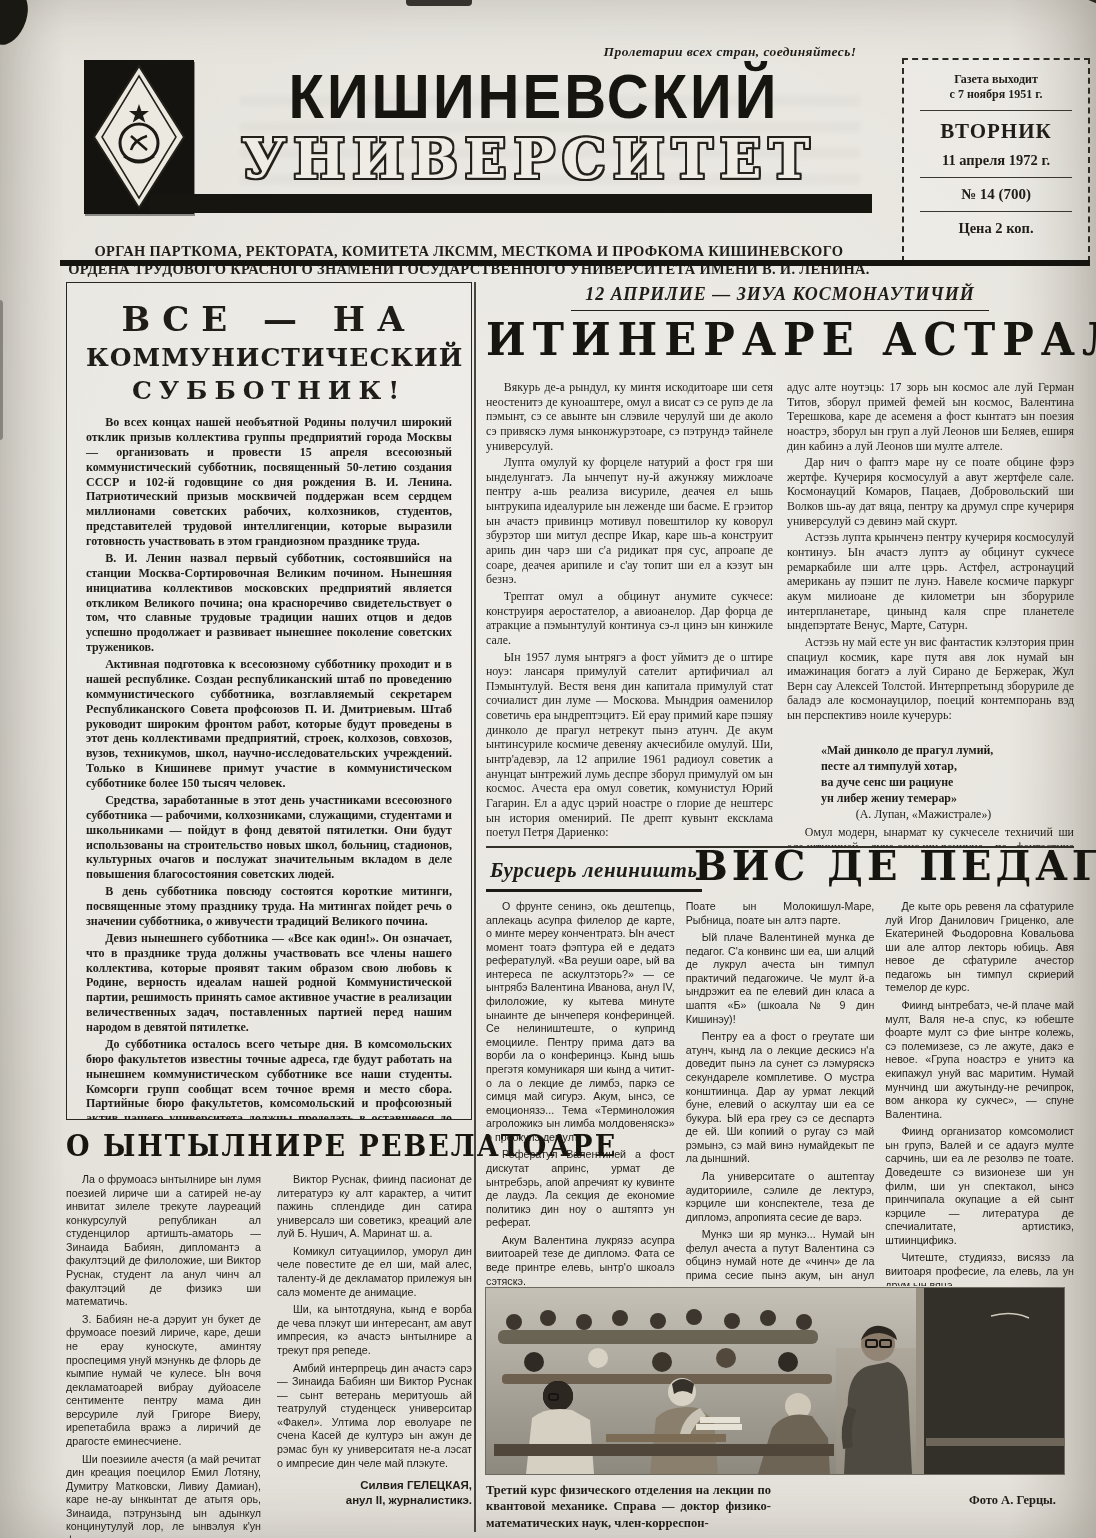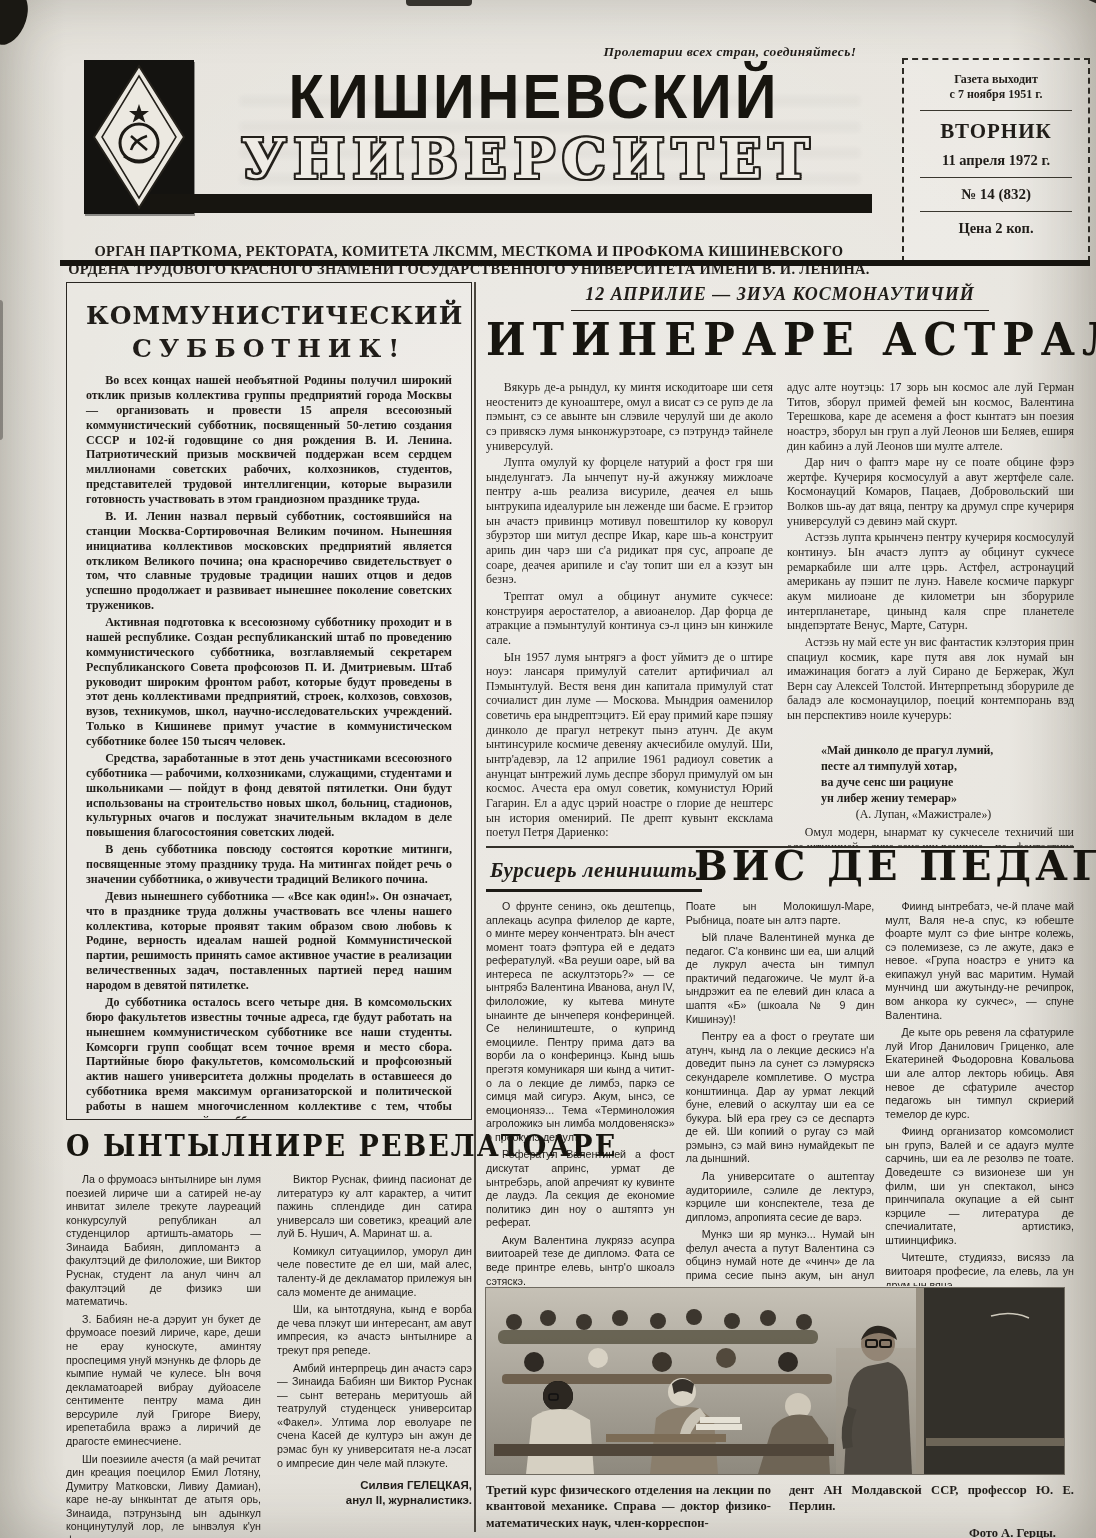--- a/index.html
+++ b/index.html
@@ -111,30 +111,31 @@
 
   <div class="abs org-line" style="left:62px;top:223px;width:814px;margin-top:20px;">ОРГАН ПАРТКОМА, РЕКТОРАТА, КОМИТЕТА ЛКСММ, МЕСТКОМА И ПРОФКОМА КИШИНЕВСКОГО ОРДЕНА ТРУДОВОГО КРАСНОГО ЗНАМЕНИ ГОСУДАРСТВЕННОГО УНИВЕРСИТЕТА ИМЕНИ В. И. ЛЕНИНА.</div>
 
   <div class="abs info-box" style="left:902px;top:58px;width:188px;height:204px;">
     <div class="ib-small">Газета выходит</div>
     <div class="ib-small">с 7 ноября 1951 г.</div>
     <hr class="sep">
     <div class="ib-day">ВТОРНИК</div>
     <div class="ib-date">11 апреля 1972 г.</div>
     <hr class="sep">
-    <div class="ib-issue">№ 14 (832)</div>
+    <div class="ib-issue">№ 14 (700)</div>
     <hr class="sep">
     <div class="ib-price">Цена 2 коп.</div>
   </div>
 
   <div class="abs thick-rule" style="left:60px;top:260px;width:1030px;height:6px;"></div>
 
   <div class="abs vdiv" style="left:474px;top:282px;height:1250px;"></div>
 
   <div class="abs box-article" style="left:66px;top:282px;width:406px;height:838px;">
+    <div class="ba-h1">ВСЕ — НА</div>
     <div class="ba-h2">КОММУНИСТИЧЕСКИЙ</div>
     <div class="ba-h3">СУББОТНИК!</div>
     <p>Во всех концах нашей необъятной Родины получил широкий отклик призыв коллектива группы предприятий города Москвы — организовать и провести 15 апреля всесоюзный коммунистический субботник, посвященный 50-летию создания СССР и 102-й годовщине со дня рождения В. И. Ленина. Патриотический призыв москвичей поддержан всем сердцем миллионами советских рабочих, колхозников, студентов, представителей трудовой интеллигенции, которые выразили готовность участвовать в этом грандиозном празднике труда.</p>
     <p>В. И. Ленин назвал первый субботник, состоявшийся на станции Москва-Сортировочная Великим почином. Нынешняя инициатива коллективов московских предприятий является откликом Великого почина; она красноречиво свидетельствует о том, что славные трудовые традиции наших отцов и дедов успешно продолжает и развивает нынешнее поколение советских тружеников.</p>
     <p>Активная подготовка к всесоюзному субботнику проходит и в нашей республике. Создан республиканский штаб по проведению коммунистического субботника, возглавляемый секретарем Республиканского Совета профсоюзов П. И. Дмитриевым. Штаб руководит широким фронтом работ, которые будут проведены в этот день коллективами предприятий, строек, колхозов, совхозов, вузов, техникумов, школ, научно-исследовательских учреждений. Только в Кишиневе примут участие в коммунистическом субботнике более 150 тысяч человек.</p>
     <p>Средства, заработанные в этот день участниками всесоюзного субботника — рабочими, колхозниками, служащими, студентами и школьниками — пойдут в фонд девятой пятилетки. Они будут использованы на строительство новых школ, больниц, стадионов, культурных очагов и послужат значительным вкладом в деле повышения благосостояния советских людей.</p>
     <p>В день субботника повсюду состоятся короткие митинги, посвященные этому празднику труда. На митингах пойдет речь о значении субботника, о живучести традиций Великого почина.</p>
     <p>Девиз нынешнего субботника — «Все как один!». Он означает, что в празднике труда должны участвовать все члены нашего коллектива, которые проявят таким образом свою любовь к Родине, верность идеалам нашей родной Коммунистической партии, решимость принять самое активное участие в реализации величественных задач, поставленных партией перед нашим народом в девятой пятилетке.</p>
     <p>До субботника осталось всего четыре дня. В комсомольских бюро факультетов известны точные адреса, где будут работать на нынешнем коммунистическом субботнике все наши студенты. Комсорги групп сообщат всем точное время и место сбора. Партийные бюро факультетов, комсомольский и профсоюзный актив нашего университета должны проделать в оставшееся до субботника время максимум организаторской и политической работы в нашем многочисленном коллективе с тем, чтобы провести нынешний субботник высокоорганизованно, как настоящий праздник труда.</p>
 
@@ -182,22 +183,22 @@
       <p>Акум Валентина лукрязэ асупра виитоарей тезе де дипломэ. Фата се веде принтре елевь, ынтр'о шкоалэ сэтяскэ.</p>
     </div>
     <div class="col">
       <p style="text-indent:0;">Поате ын Молокишул-Маре, Рыбница, поате ын алтэ парте.</p>
       <p>Ый плаче Валентиней мунка де педагог. С'а конвинс ши еа, ши алций де лукрул ачеста ын тимпул практичий педагожиче. Че мулт й-а ындрэжит еа пе елевий дин класа а шаптя «Б» (шкоала № 9 дин Кишинэу)!</p>
       <p>Пентру еа а фост о греутате ши атунч, кынд ла о лекцие дескисэ н'а доведит пынэ ла сунет сэ лэмуряскэ секундареле комплетиве. О мустра конштиинца. Дар ау урмат лекций буне, елевий о аскултау ши еа се букура. Ый ера греу сэ се деспартэ де ей. Ши копиий о ругау сэ май рэмынэ, сэ май винэ нумайдекыт пе ла дыншний.</p>
       <p>Ла университате о аштептау аудиторииле, сэлиле де лектурэ, кэрциле ши конспектеле, теза де дипломэ, апропията сесие де варэ.</p>
       <p>Мункэ ши яр мункэ... Нумай ын фелул ачеста а путут Валентина сэ обцинэ нумай ноте де «чинч» де ла прима сесие пынэ акум, ын анул патру.</p>
     </div>
     <div class="col">
+      <p>Де кыте орь ревеня ла сфатуриле луй Игор Данилович Гриценко, але Екатериней Фьодоровна Ковальова ши але алтор лекторь юбиць. Авя невое де сфатуриле ачестор педагожь ын тимпул скриерий темелор де курс.</p>
       <p>Фиинд ынтребатэ, че-й плаче май мулт, Валя не-а спус, кэ юбеште фоарте мулт сэ фие ынтре колежь, сэ полемизезе, сэ ле ажуте, дакэ е невое. «Група ноастрэ е унитэ ка екипажул унуй вас маритим. Нумай мунчинд ши ажутынду-не речипрок, вом анкора ку сукчес», — спуне Валентина.</p>
-      <p>Де кыте орь ревеня ла сфатуриле луй Игор Данилович Гриценко, але Екатериней Фьодоровна Ковальова ши але алтор лекторь юбиць. Авя невое де сфатуриле ачестор педагожь ын тимпул скриерий темелор де курс.</p>
       <p>Фиинд организатор комсомолист ын групэ, Валей и се адаугэ мулте сарчинь, ши еа ле резолвэ пе тоате. Доведеште сэ визионезе ши ун филм, ши ун спектакол, ынсэ принчипала окупацие а ей сынт кэрциле — литература де спечиалитате, артистикэ, штиинцификэ.</p>
       <p>Читеште, студиязэ, висязэ ла виитоаря професие, ла елевь, ла ун друм ын вяцэ.</p>
 
     </div>
   </div>
 
   <div class="abs" style="left:66px;top:1128px;width:406px;">
     <div class="rev-headline">О ЫНТЫЛНИРЕ РЕВЕЛАТОАРЕ</div>
     <div class="cols2 sans-col" style="margin-top:14px;gap:16px;">
       <div class="col">
@@ -279,18 +280,17 @@
           <rect x="210" y="136" width="46" height="6"></rect>
           <rect x="214" y="129" width="40" height="6"></rect>
         </g>
       <rect x="350" y="60" width="80" height="126" fill="#a39b8d" opacity=".35"></rect>
     </svg>
   </div>
 
   <div class="abs caption" style="left:486px;top:1482px;width:588px;">
     <div class="ccol">Третий курс физического отделения на лекции по квантовой механике. Справа — доктор физико-математических наук, член-корреспон-</div>
     <div class="ccol">
-      <div>дент АН Молдавской ССР, профессор Ю. Е. Перлин.</div>
       <div class="credit">Фото А. Герцы.</div>
     </div>
   </div>
 
 </div>
 
 </body></html>

